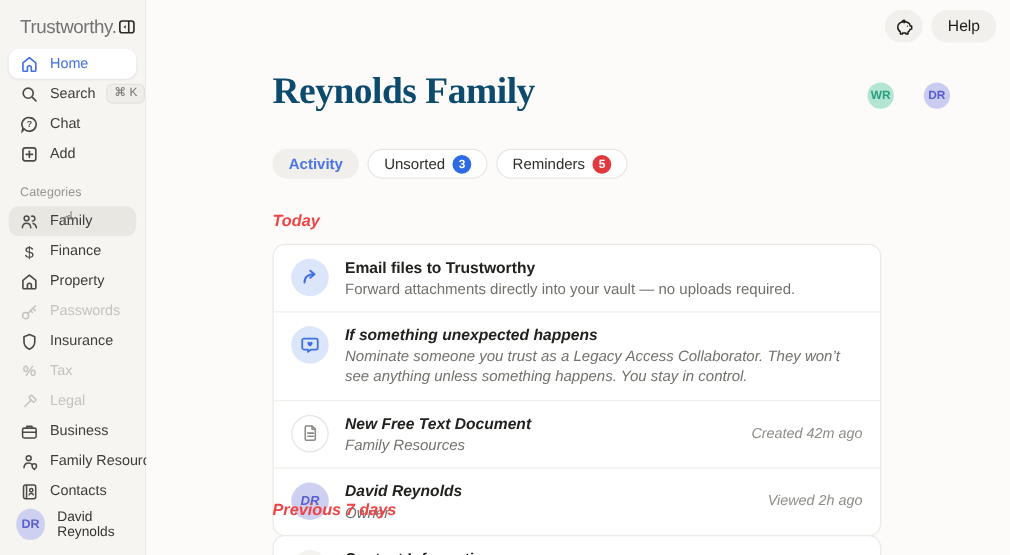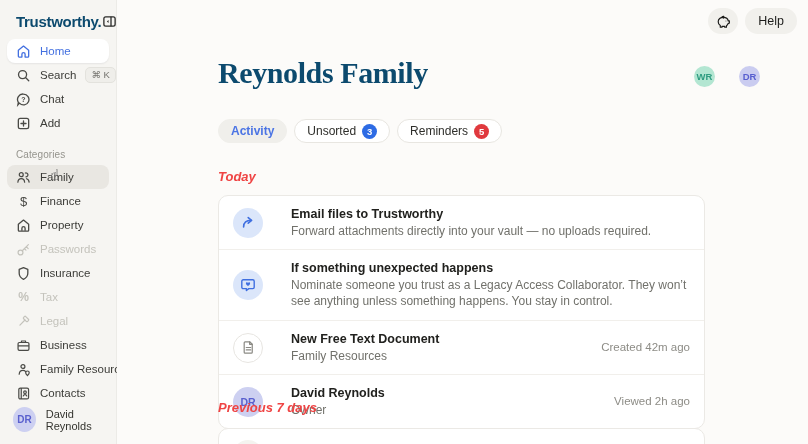--- a/index.html
+++ b/index.html
@@ -9,21 +9,21 @@
     background:#fbfaf8; color:#21211e; position:relative;
   }
   svg { display:block; }
 
   
   .sidebar {
     position:absolute; left:0; top:0; bottom:0; width:117px;
     background:#f6f5f2; border-right:1px solid #ecebe7;
   }
   .logo-row { display:flex; align-items:center; justify-content:space-between; padding:13px 11px 9px 16px; }
-  .logo { font-size:15px; font-weight:700; letter-spacing:-0.3px; color:#0c4a6e; cursor:pointer; }
+  .logo { font-size:15px; font-weight:400; letter-spacing:-0.3px; color:#737373; cursor:pointer; }
   .collapse-btn { color:#2c2c2a; cursor:pointer; padding:1px; }
   .side-item {
     display:flex; align-items:center; gap:9px; height:24px;
     margin:0 7px; padding:0 9px; border-radius:8px;
     font-size:11.5px; font-weight:500; color:#3c3c38; cursor:pointer; white-space:nowrap;
   }
   .side-item .ic { width:15px; height:15px; flex:0 0 15px; color:#4a4a46; display:flex; align-items:center; justify-content:center; }
   .side-item.active { background:#ffffff; color:#4370e0; box-shadow:0 1px 2px rgba(20,20,40,.07); }
   .side-item.active .ic { color:#4370e0; }
   .side-item.hovered { background:#e9e7e2; }
@@ -83,22 +83,22 @@
   .section-heading { position:absolute; left:101px; font-size:13px; font-weight:700; color:#ef4444;font-style:italic; }
   .heading-today { top:169px; }
   .heading-prev { top:400px; }
 
   .card {
     position:absolute; left:101px; width:487px; background:#fff;
     border:1px solid #ebe9e5; border-radius:10px; overflow:hidden;
   }
   .card-today { top:195px; }
   .card-prev  { top:428px; height:60px; }
-  .row { display:flex; align-items:center; gap:28px; padding:10px 14px; cursor:pointer; }
-  .row + .row { border-top:1px solid #f1efeb; }
+  .row { display:flex; align-items:flex-start; gap:13px; padding:10px 14px; cursor:pointer; }
+  .row + .row { border-top:1px solid #f1efeb;font-style:italic; }
   .row-icon {
     width:30px; height:30px; border-radius:50%; flex:0 0 30px;
     display:flex; align-items:center; justify-content:center; margin-top:1px;
   }
   .row-icon.blue { background:#dbe6fa; color:#3f6fe0; }
   .row-icon.doc  { background:#ffffff; border:1px solid #e7e5e1; color:#8b8a84; }
   .row-icon.ghost{ background:#f4f3ef; }
   .row-icon.avatar { background:#cdd0f1; color:#5a60ce; font-size:10.5px; font-weight:700; }
   .row-text { display:flex; flex-direction:column; gap:2px; padding-top:1px; }
   .row-title { font-size:12.5px; font-weight:600; color:#21211e; }

